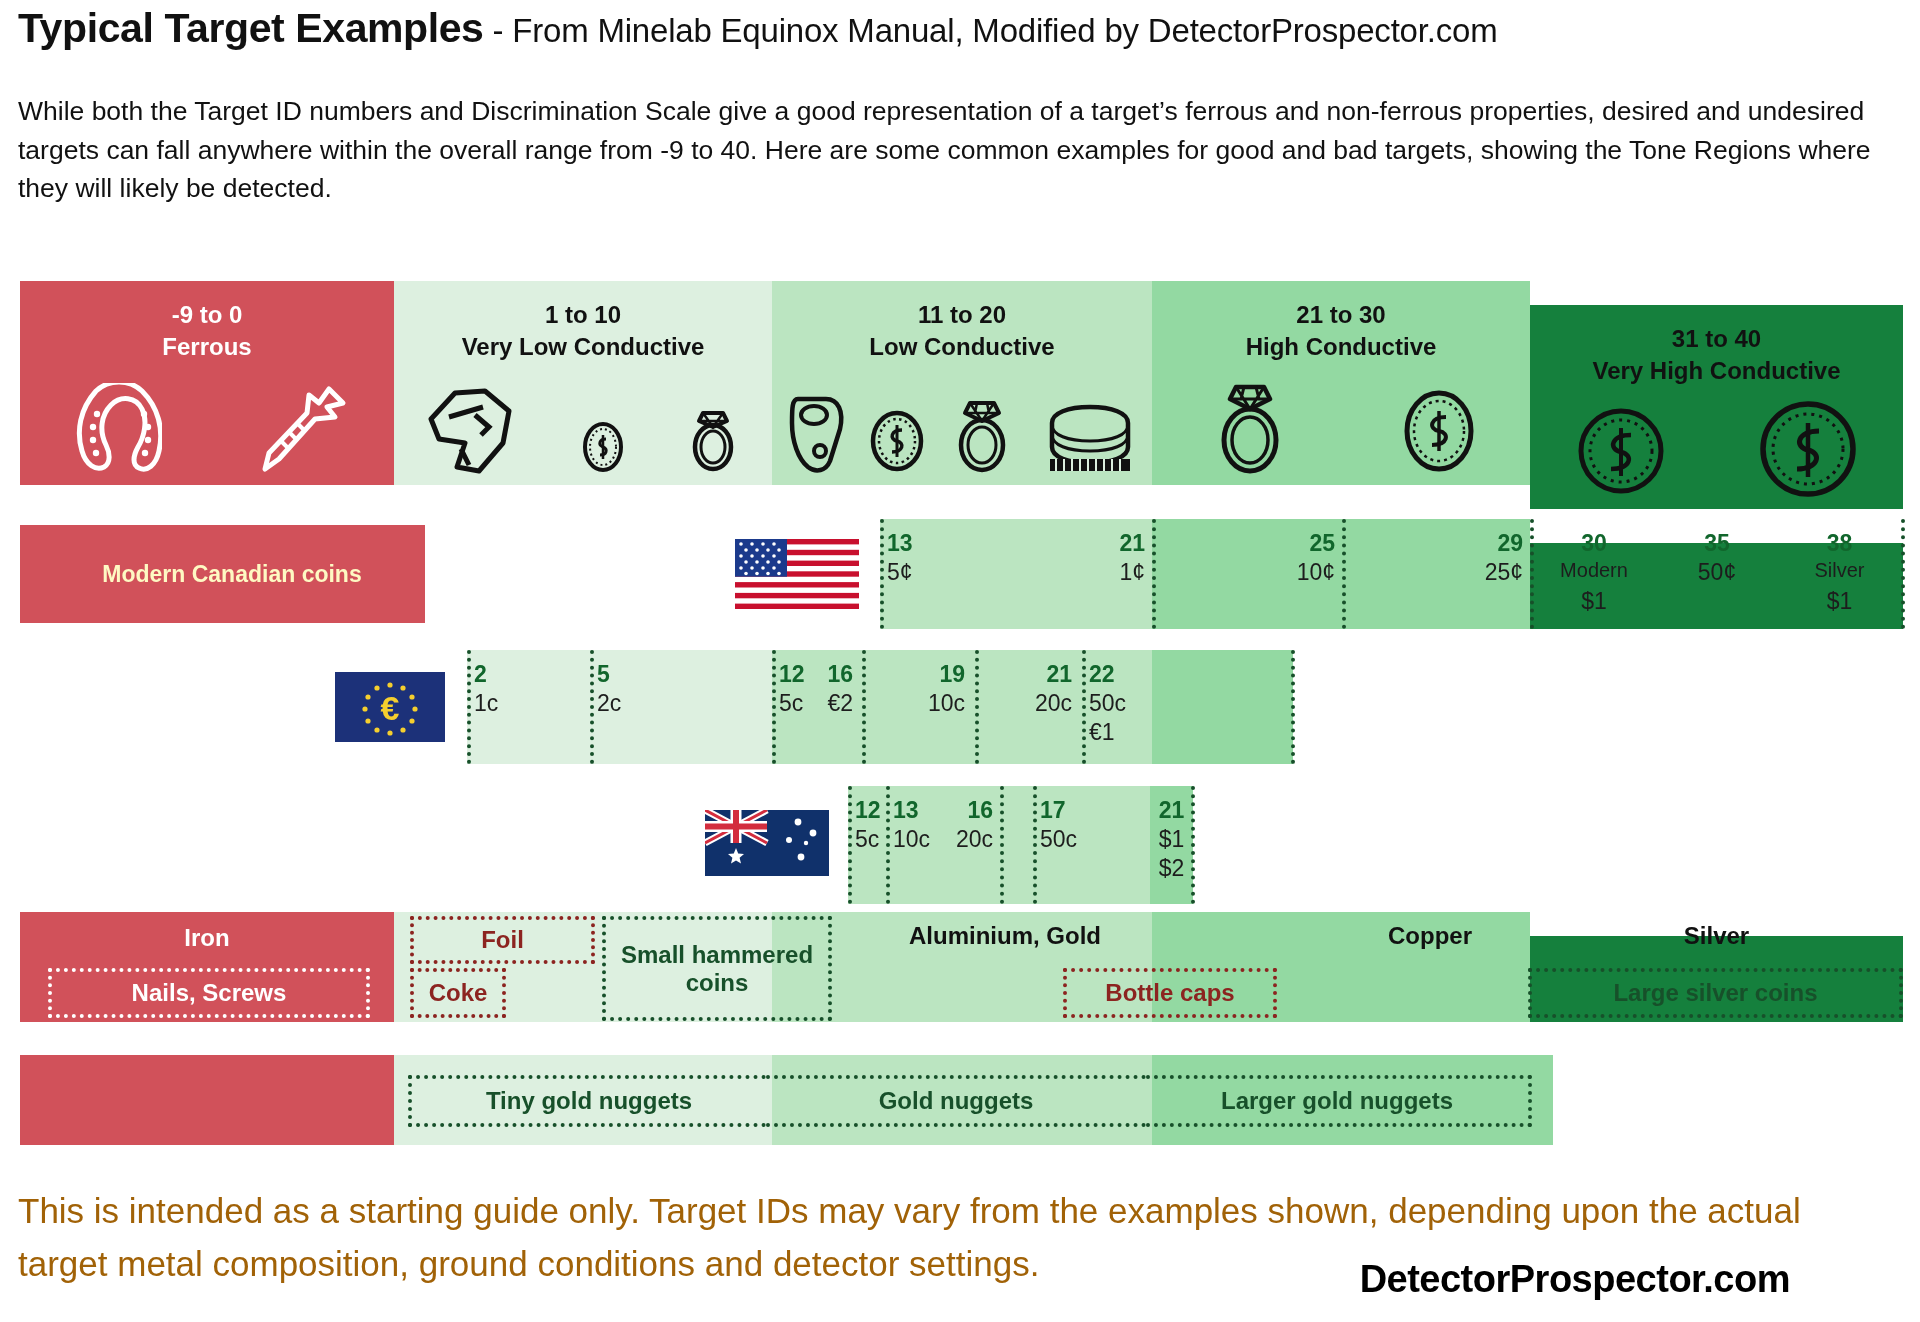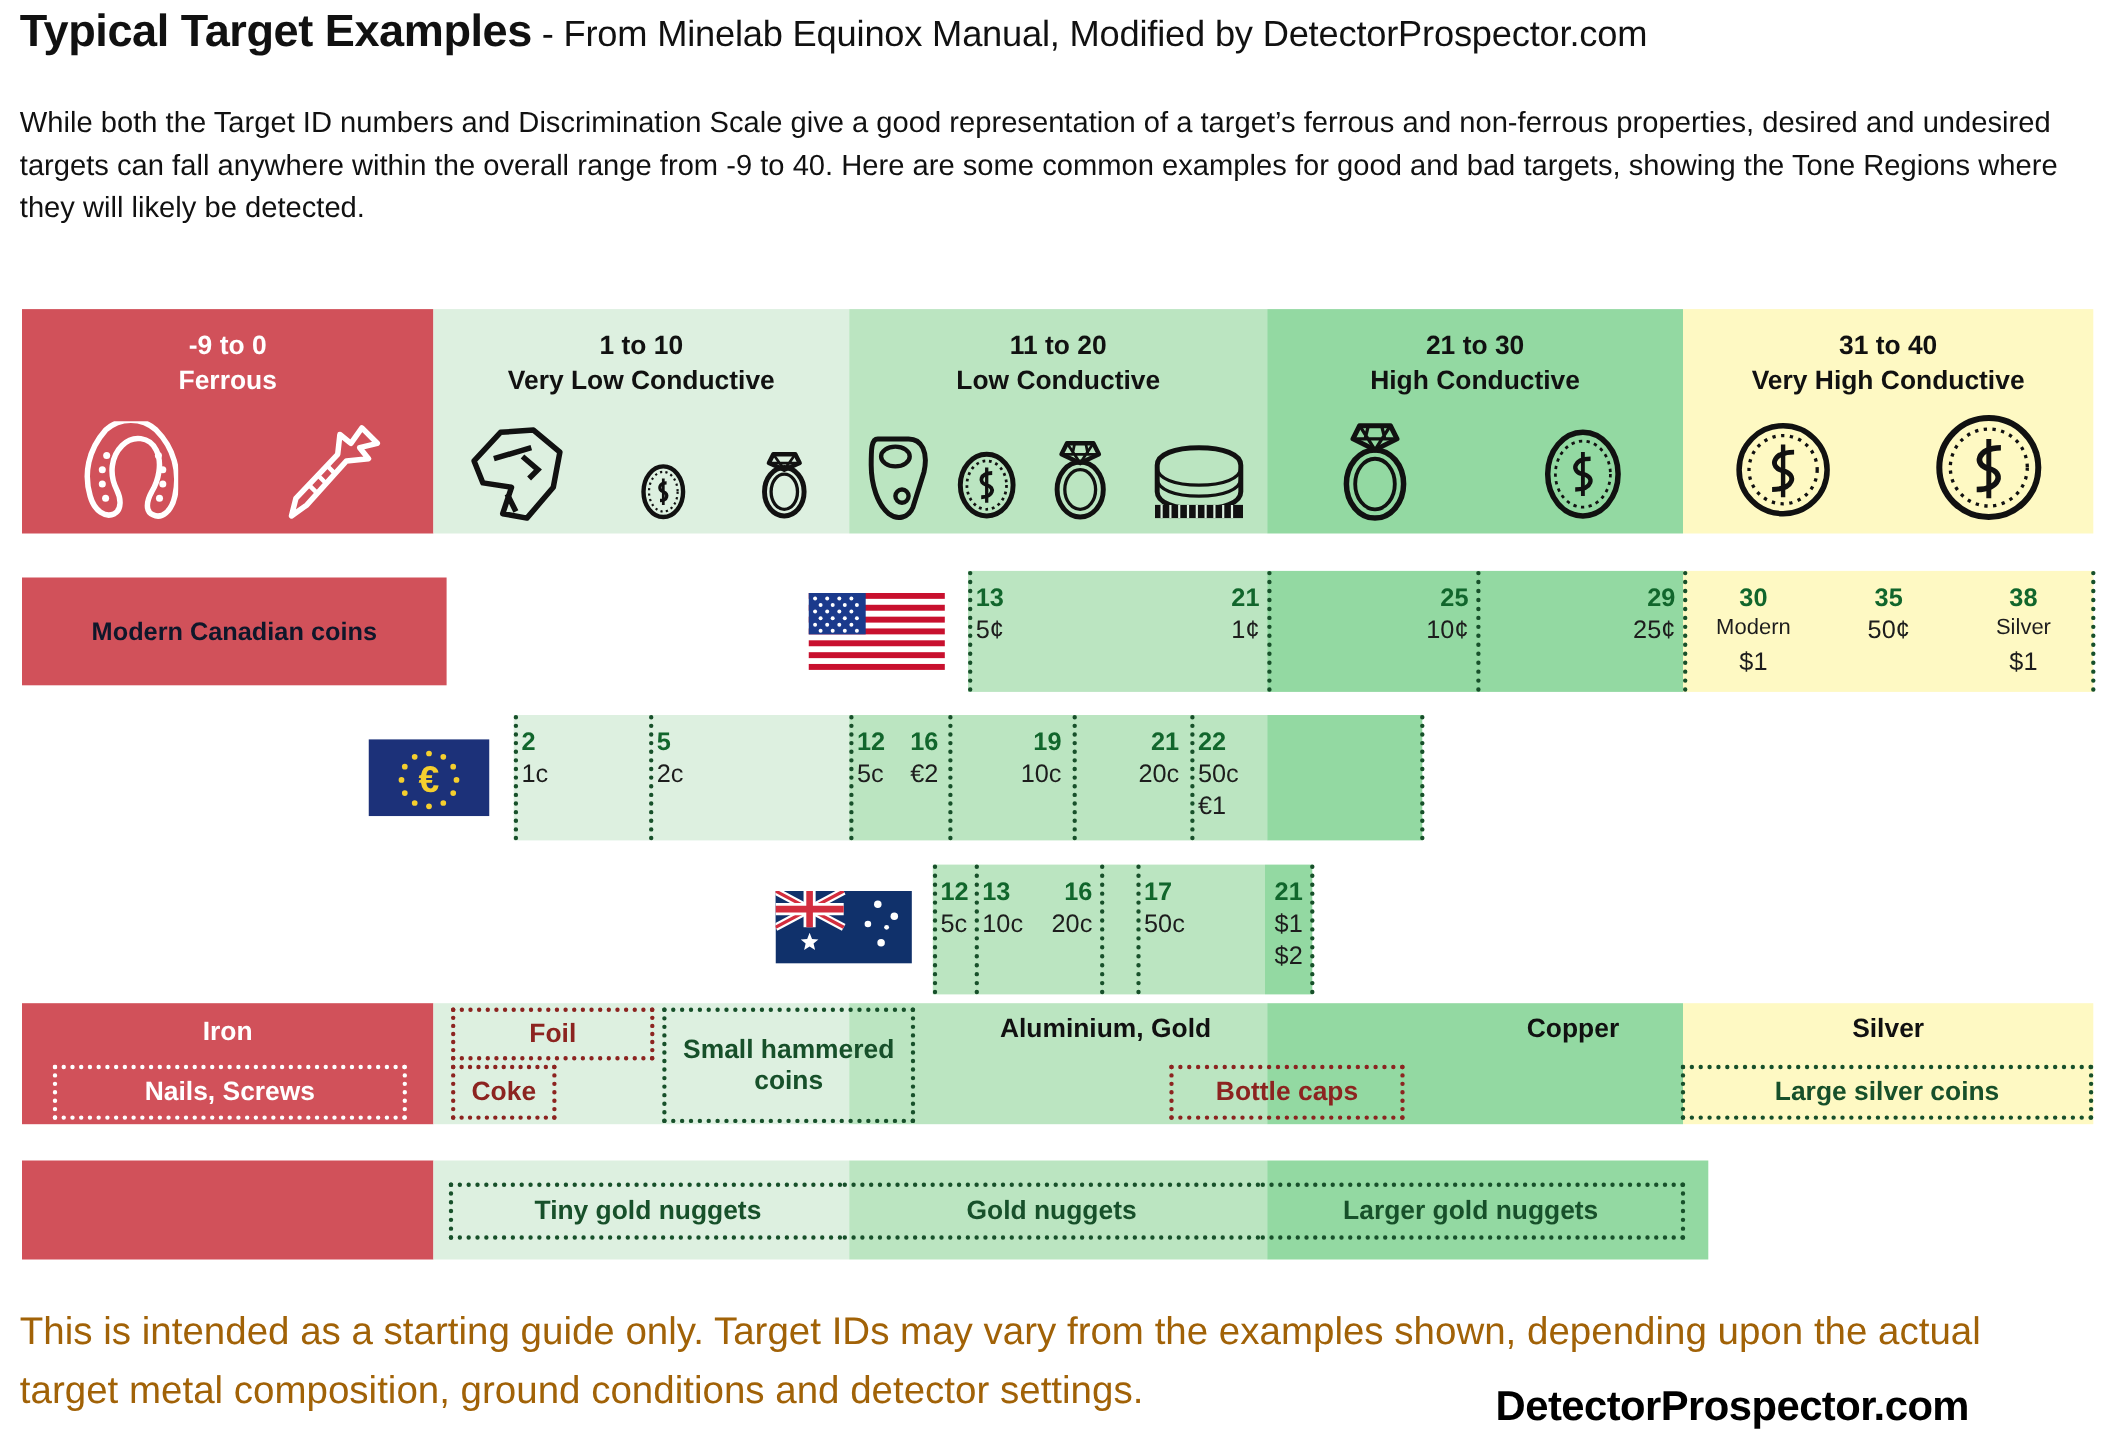--- a/index.html
+++ b/index.html
@@ -18,21 +18,21 @@
 
   
   .board{position:absolute;left:0;top:0;width:1620px;height:1322px;}
   .cell{position:absolute;box-sizing:border-box;}
 
   
   .c-red   {background:#d1515a;}
   .c-g1    {background:#ddf0e0;}
   .c-g2    {background:#bbe5c1;}
   .c-g3    {background:#93d9a2;}
-  .c-g4    {background:#fef9c3;}
+  .c-g4    {background:#15803d;margin-top:24px;}
 
   
   .hb{position:absolute;top:281px;height:204px;}
   .hb .lbl{position:absolute;left:0;right:0;top:18px;text-align:center;
            font-size:24px;font-weight:700;line-height:1.32;}
   .hb.c-red .lbl{color:#ffffff;}
   .hb .lbl span{display:block;}
   .icons{position:absolute;left:0;right:0;bottom:8px;height:105px;
          display:flex;align-items:flex-end;justify-content:space-around;}
   .icons svg{display:block;}
@@ -43,23 +43,23 @@
   .seg .num{position:absolute;top:11px;font-size:23px;font-weight:700;color:#11662c;}
   .seg .den{position:absolute;top:40px;font-size:23px;font-weight:400;color:#1d1d1d;}
   .seg .den2{position:absolute;top:69px;font-size:23px;font-weight:400;color:#1d1d1d;}
   .seg.ra .num,.seg.ra .den,.seg.ra .den2{right:7px;text-align:right;}
   .seg.la .num,.seg.la .den,.seg.la .den2{left:7px;text-align:left;}
   .seg.ca .num,.seg.ca .den,.seg.ca .den2{left:0;right:0;text-align:center;}
   .vdiv{position:absolute;top:0;bottom:0;width:0;
         border-left:4px dotted #17502a;}
 
   
-  .canbox{position:absolute;background:#d1515a;color:#0f172a;
+  .canbox{position:absolute;background:#d1515a;color:#fef9c3;
           font-size:23px;font-weight:700;display:flex;
-          align-items:center;justify-content:center;}
+          align-items:center;justify-content:center;padding-left:19px;}
 
   
   .mrow{position:absolute;}
   .mseg{position:absolute;top:0;bottom:0;}
   .mlabel{position:absolute;font-size:24px;font-weight:700;text-align:center;
           white-space:nowrap;}
   .dbox{position:absolute;box-sizing:border-box;display:flex;
         align-items:center;justify-content:center;text-align:center;
         font-size:24px;font-weight:700;line-height:1.15;}
   .dbox.red{border:4px dotted #8c2420;color:#8c2420;}

